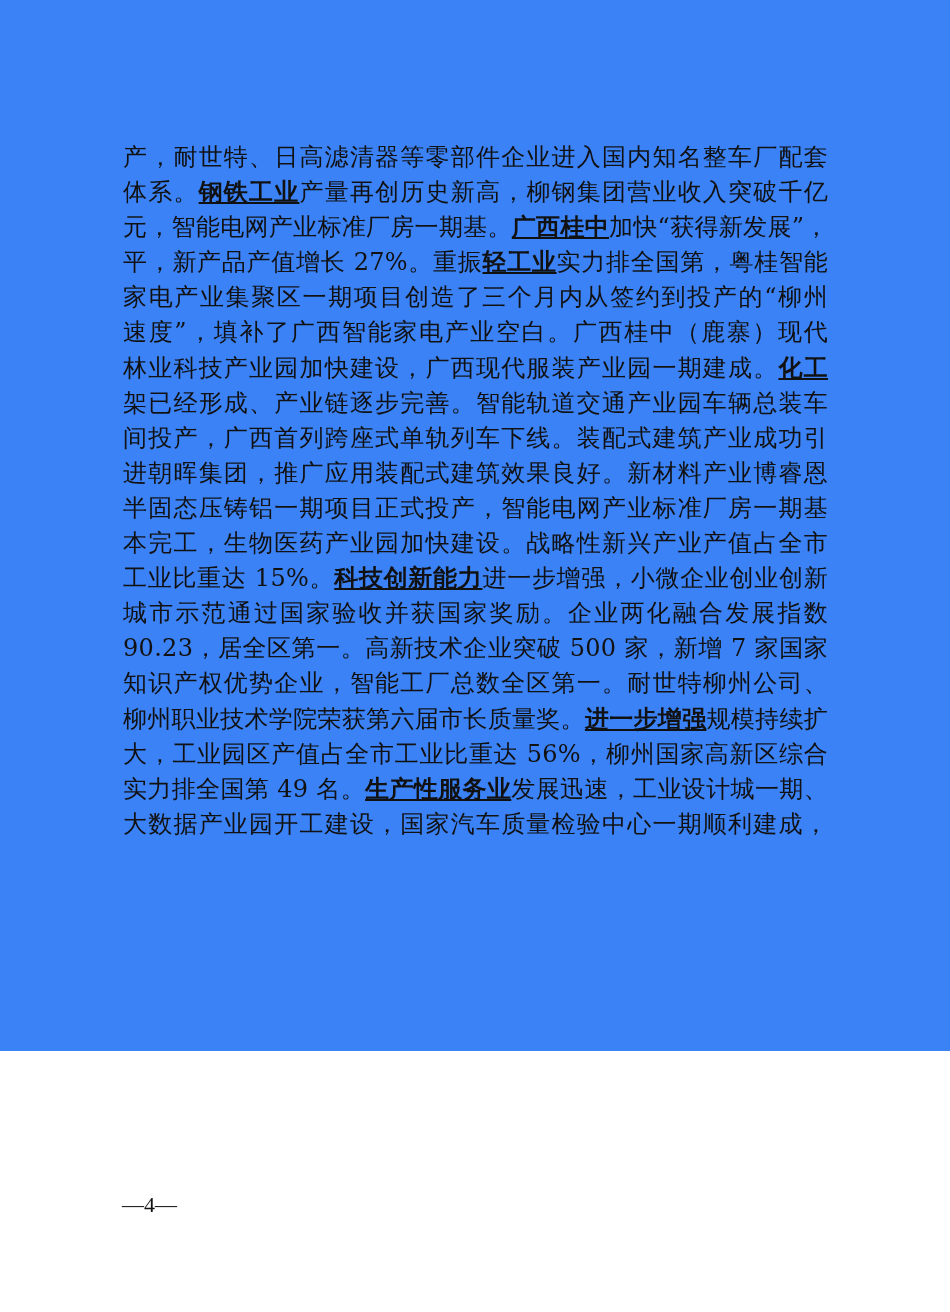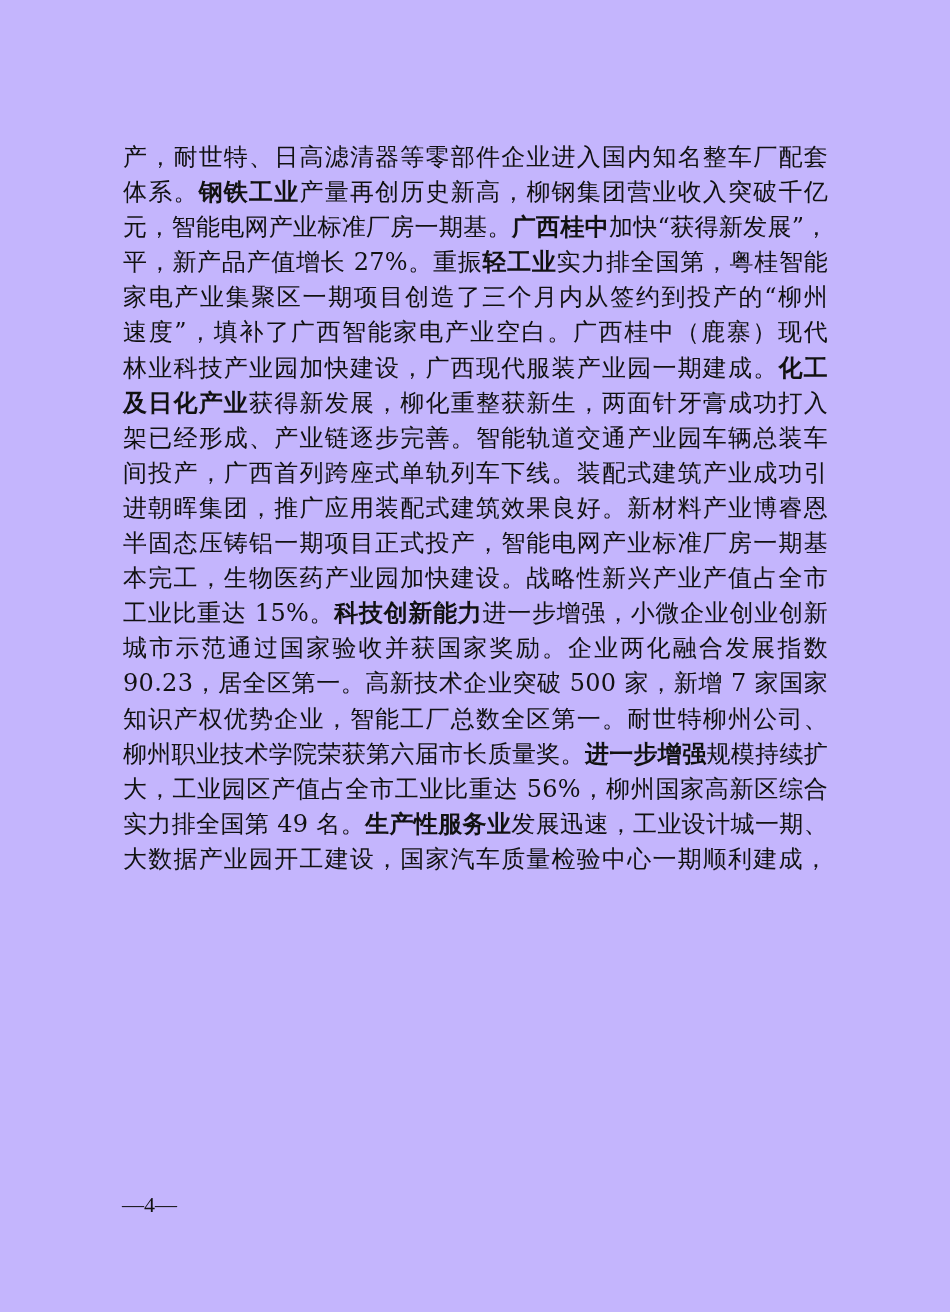--- a/index.html
+++ b/index.html
@@ -1,49 +1,48 @@
 <!DOCTYPE html>
 <html><head>
 <meta charset="utf-8">
 <style>
   html, body { margin: 0; padding: 0; background: #ffffff; }
   body { width: 950px; height: 1312px; position: relative; overflow: hidden; }
   .page {
-    position: absolute; left: 0; top: 0; width: 950px; height: 1312px; background: #c4b5fd;
+    position: absolute; left: 0; top: 0; width: 950px; height: 1051px; background: #3b82f6;
   }
   .body-text {
     position: absolute; left: 123px; top: 140px; width: 705px;
     font-family: "DejaVu Serif", "Liberation Serif", serif;
     font-size: 24px; color: #111;
   }
   .line {
     display: block; height: 35.1px; line-height: 35.1px;
     white-space: nowrap; text-align: justify; text-align-last: justify;
     letter-spacing: 0.3px;
   }
   .line span { }
-  .b { font-weight: bold; font-family: "DejaVu Sans", "Liberation Sans", sans-serif; }
+  .b { font-weight: bold; font-family: "DejaVu Sans", "Liberation Sans", sans-serif; text-decoration: underline; }
   .page-number {
     position: absolute; left: 122px; top: 1192px;
     font-family: "Liberation Serif", serif; font-size: 22px; color: #111;
   }
 </style>
 </head>
 <body>
 
 <div class="page">
   <div class="body-text" id="body-text">
       <div class="line"><span>产，耐世特、日高滤清器等零部件企业进入国内知名整车厂配套</span></div>
       <div class="line"><span>体系。</span><span class="b">钢铁工业</span><span>产量再创历史新高，柳钢集团营业收入突破千亿</span></div>
       <div class="line"><span>元，智能电网产业标准厂房一期基。</span><span class="b">广西桂中</span><span>加快“获得新发展”，</span></div>
       <div class="line"><span>平，新产品产值增长 27%。重振</span><span class="b">轻工业</span><span>实力排全国第，粤桂智能</span></div>
       <div class="line"><span>家电产业集聚区一期项目创造了三个月内从签约到投产的“柳州</span></div>
       <div class="line"><span>速度”，填补了广西智能家电产业空白。广西桂中（鹿寨）现代</span></div>
       <div class="line"><span>林业科技产业园加快建设，广西现代服装产业园一期建成。</span><span class="b">化工</span></div>
-      <div class="line"><span class="b">及日化产业</span><span>获得新发展，柳化重整获新生，两面针牙膏成功打入</span></div>
       <div class="line"><span>架已经形成、产业链逐步完善。智能轨道交通产业园车辆总装车</span></div>
       <div class="line"><span>间投产，广西首列跨座式单轨列车下线。装配式建筑产业成功引</span></div>
       <div class="line"><span>进朝晖集团，推广应用装配式建筑效果良好。新材料产业博睿恩</span></div>
       <div class="line"><span>半固态压铸铝一期项目正式投产，智能电网产业标准厂房一期基</span></div>
       <div class="line"><span>本完工，生物医药产业园加快建设。战略性新兴产业产值占全市</span></div>
       <div class="line"><span>工业比重达 15%。</span><span class="b">科技创新能力</span><span>进一步增强，小微企业创业创新</span></div>
       <div class="line"><span>城市示范通过国家验收并获国家奖励。企业两化融合发展指数</span></div>
       <div class="line"><span>90.23，居全区第一。高新技术企业突破 500 家，新增 7 家国家</span></div>
       <div class="line"><span>知识产权优势企业，智能工厂总数全区第一。耐世特柳州公司、</span></div>
       <div class="line"><span>柳州职业技术学院荣获第六届市长质量奖。</span><span class="b">进一步增强</span><span>规模持续扩</span></div>

